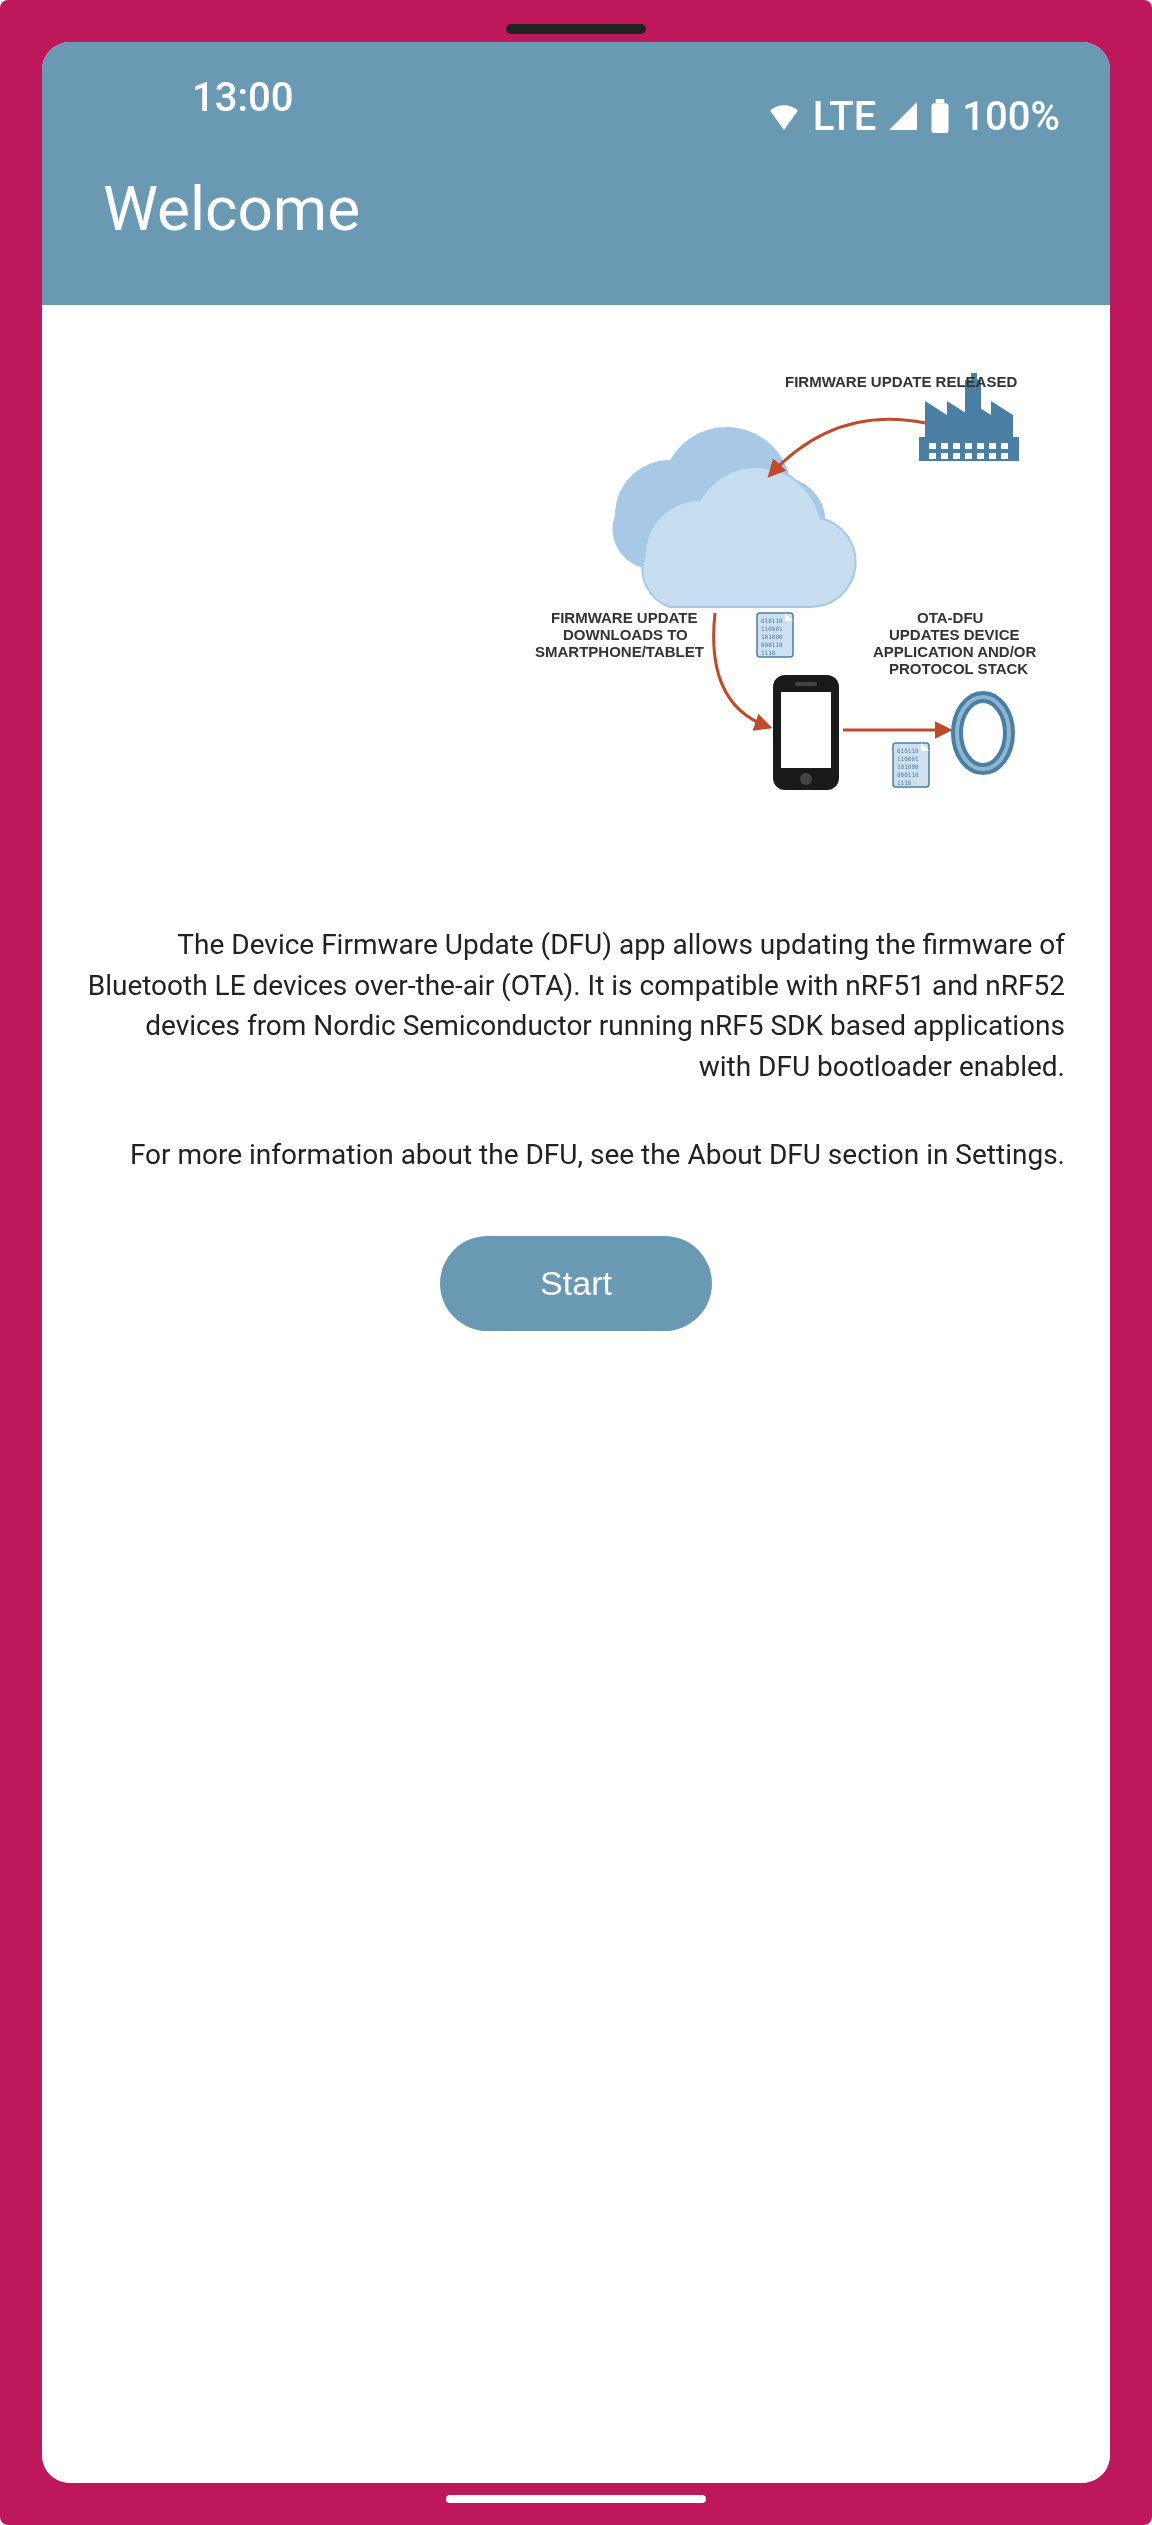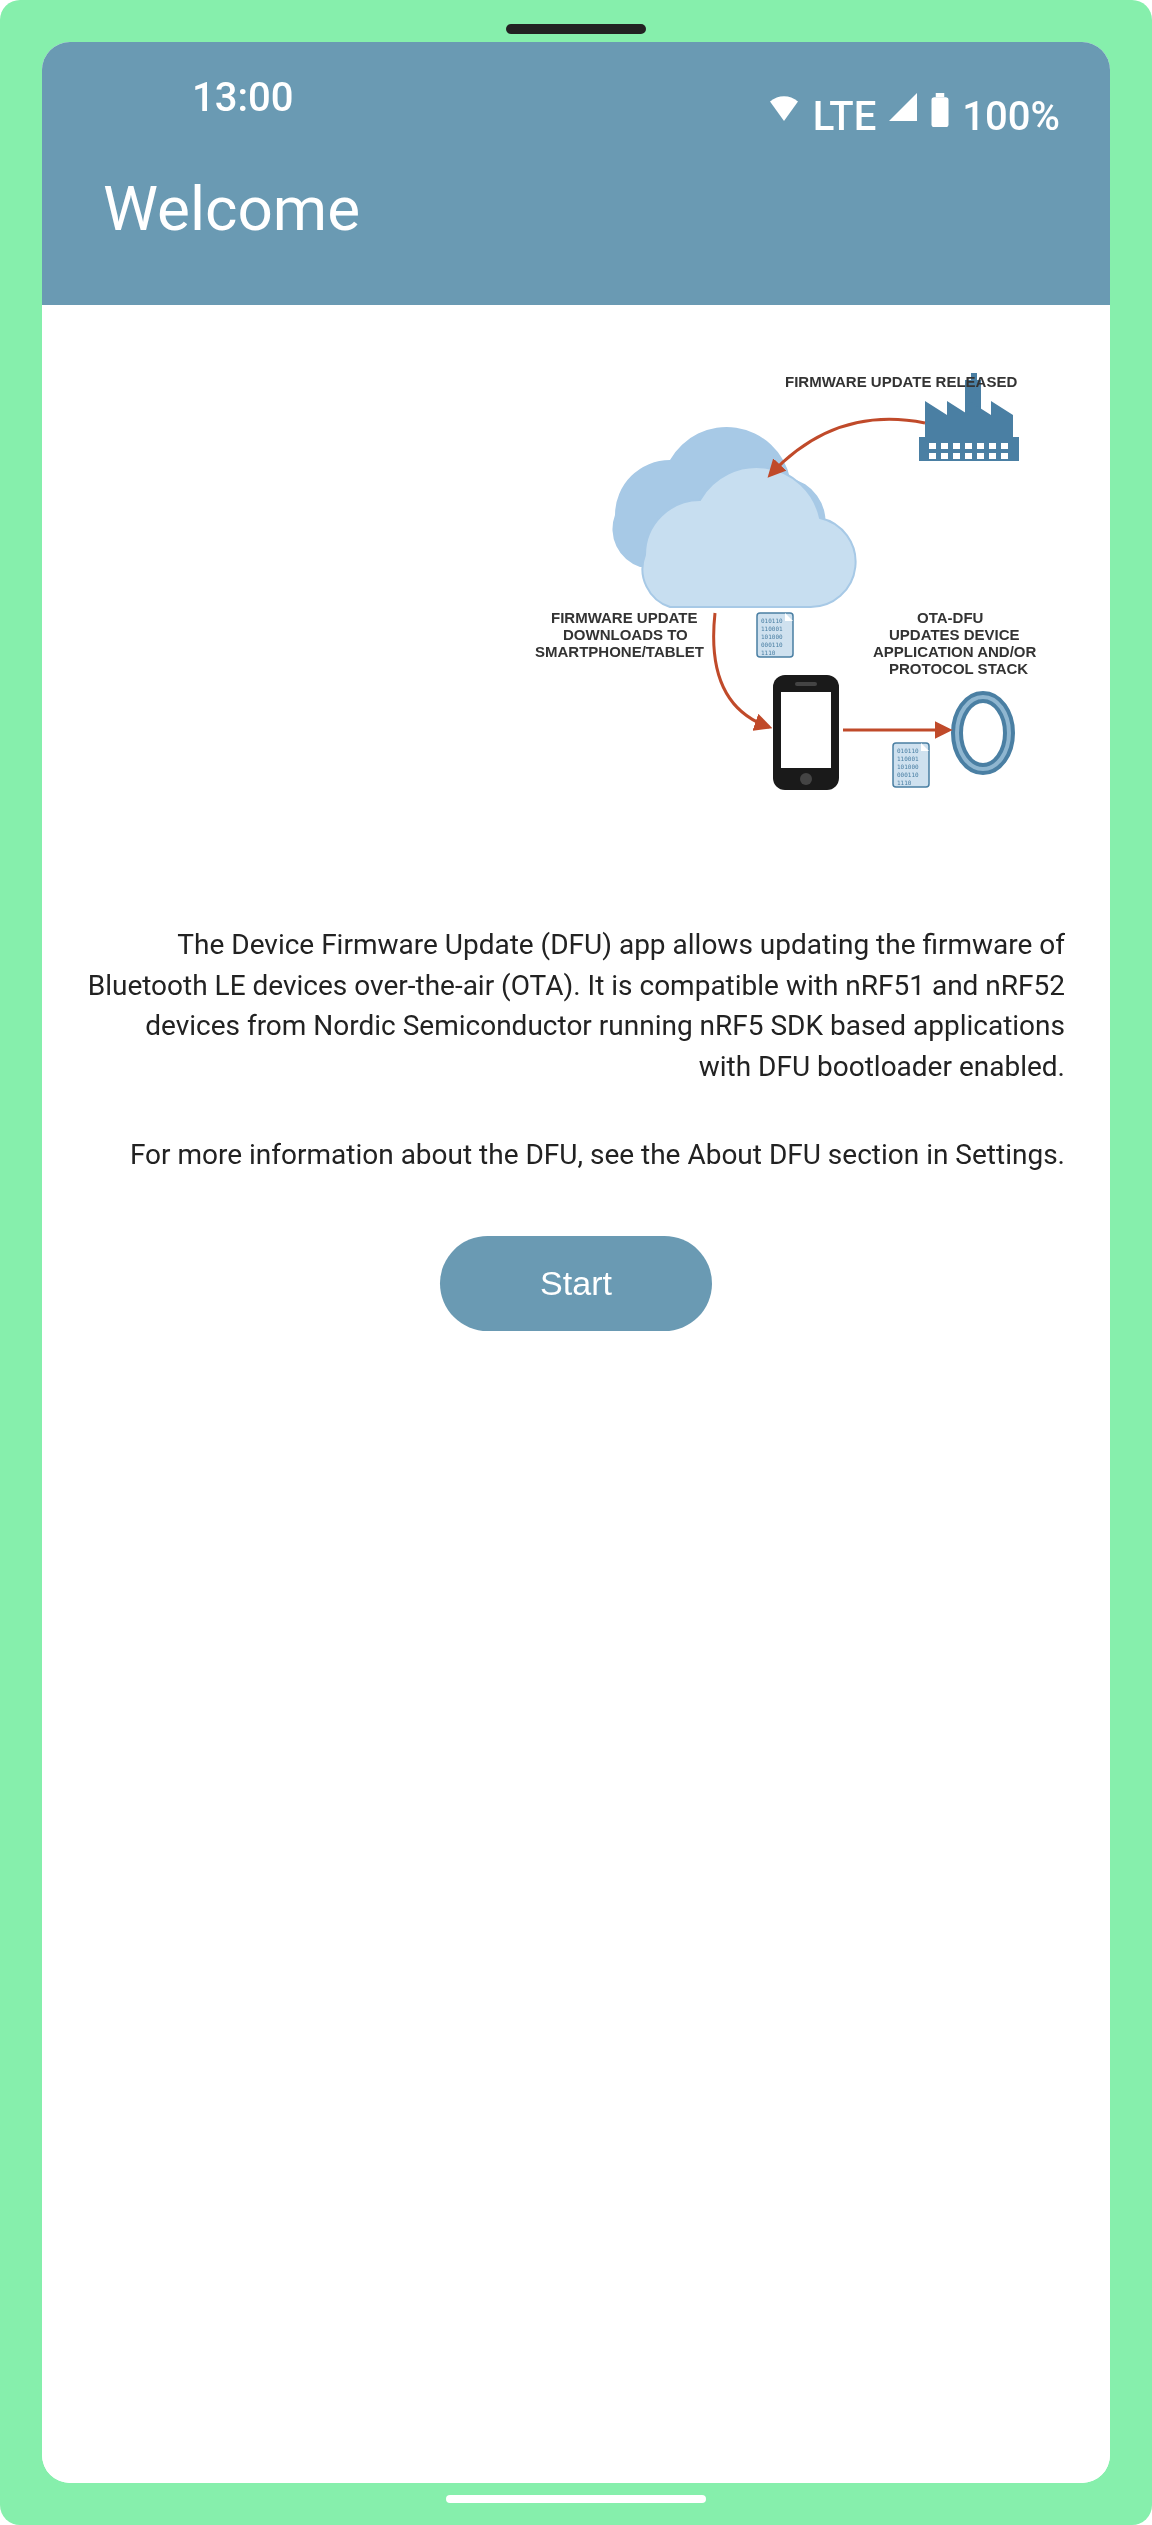--- a/index.html
+++ b/index.html
@@ -3,22 +3,22 @@
 <meta charset="utf-8">
 <style>
   * { margin:0; padding:0; box-sizing:border-box; }
   html, body { width:1152px; height:2525px; background:#fff; }
   body { font-family:-apple-system, "Segoe UI", Roboto, Helvetica, Arial, sans-serif; overflow:hidden; }
 
   
   .device {
     position:relative;
     width:1152px; height:2525px;
-    background:#86efac;
-    border-radius:20px;
+    background:#be185d;
+    border-radius:8px;
     padding:42px;
   }
   .screen {
     position:relative;
     width:100%; height:100%;
     background:#fff;
     border-radius:28px;
     overflow:hidden;
     display:flex; flex-direction:column;
   }
@@ -40,21 +40,21 @@
     background:#6a9ab3;
     color:#fff;
   }
   .status-bar {
     display:flex; align-items:center; justify-content:space-between;
     height:110px;
     padding:0 50px 0 150px;
     font-size:40px;
     font-weight:500;
   }
-  .status-bar .right { display:flex; align-items:flex-start; gap:12px;margin-top:38px; }
+  .status-bar .right { display:flex; align-items:center; gap:12px;margin-top:38px; }
   .status-bar svg { display:block; }
 
   .title-bar {
     padding:20px 45px 60px 61px;
   }
   .title-bar h1 {
     font-size:62px;
     font-weight:400;
   }
 

